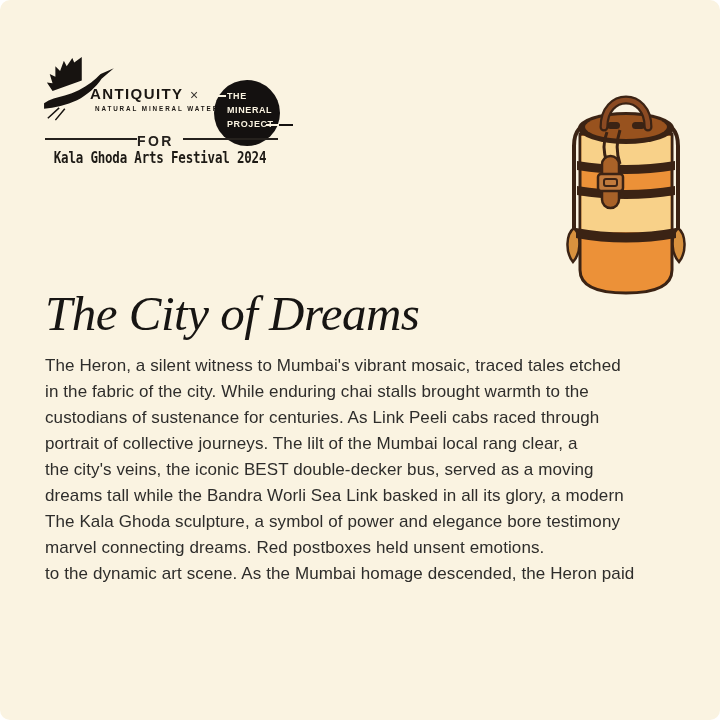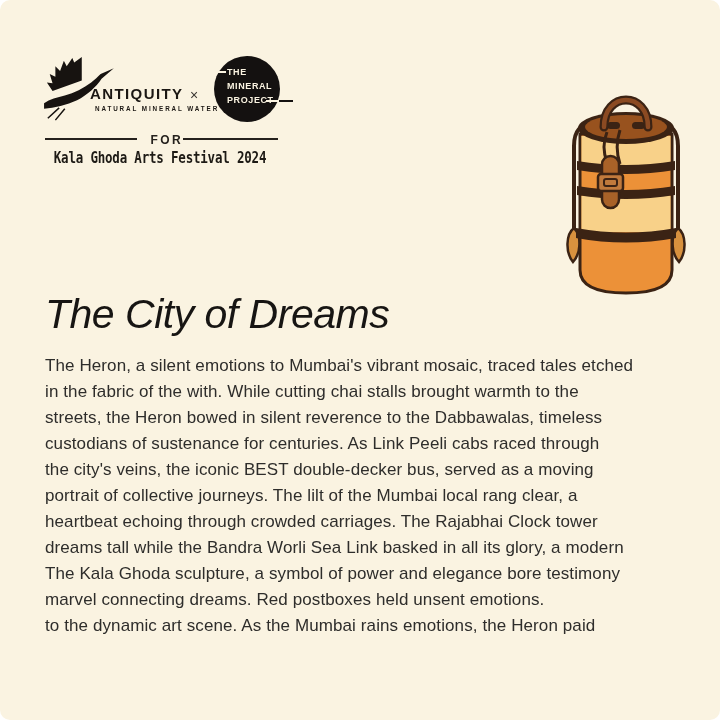--- a/index.html
+++ b/index.html
@@ -14,46 +14,46 @@
   .brand-word{
     left:90px;top:85px;font-size:15px;font-weight:700;letter-spacing:1.4px;
     color:#1b1713;
   }
   .brand-tagline{
     left:95px;top:104.5px;font-size:6.3px;font-weight:700;letter-spacing:1.9px;
     color:#1b1713;
   }
   .collab-mark{left:190px;top:87px;font-size:14px;color:#3a3632;font-weight:400;}
   .pp-circle{
-    left:214px;top:56px;width:66px;height:66px;border-radius:50%;
+    left:214px;top:80px;width:66px;height:66px;border-radius:50%;
     background:#141110;overflow:visible;
   }
   .pp-text{position:absolute;left:13px;top:9px;color:#faf3e1;font-weight:700;
     font-size:9px;letter-spacing:.6px;line-height:14px;}
   .pp-line{position:absolute;height:1.6px;background:#faf3e1;}
   .pp-line1{left:1px;top:15px;width:11px;}
   .pp-line2{left:52px;top:44px;width:13px;}
   .pp-tick{position:absolute;left:65px;top:44px;width:14px;height:1.6px;background:#141110;}
 
   .for-line{top:138px;height:1.5px;background:#25211d;}
   .for-line-left{left:45px;width:92px;}
   .for-line-right{left:183px;width:95px;}
-  .for-label{left:137px;top:132.5px;width:46px;text-align:right;
-    font-size:12px;font-weight:700;letter-spacing:2.4px;color:#25211d;}
+  .for-label{left:137px;top:132.5px;width:46px;text-align:left;
+    font-size:14px;font-weight:700;letter-spacing:2.4px;color:#25211d;}
   .festival{
     left:40px;top:147px;width:240px;text-align:center;
     font-family:"DejaVu Sans Mono",monospace;font-weight:700;font-size:12.5px;
     letter-spacing:-0.2px;color:#1d1a15;
     transform:scaleY(1.32);transform-origin:center top;
   }
 
   
   .article-title{
-    left:45px;top:290px;font-family:Liberation Sans, sans-serif;
-    font-style:italic;font-size:41px;line-height:48px;color:#171513;
+    left:45px;top:290px;font-family:Liberation Serif, serif;
+    font-style:italic;font-size:49px;line-height:48px;color:#171513;
     letter-spacing:-0.5px;
   }
   .body-copy{left:45px;top:353px;width:648px;}
   .body-copy .line{
     height:26px;line-height:26px;font-size:17px;color:#2e2d2b;
     white-space:nowrap;letter-spacing:0.1px;
   }
 
   
   .heron{left:42px;top:56px;}
@@ -124,26 +124,24 @@
     <path d="M68,46 C64,58 64,68 68,80" stroke="#3B2314" stroke-width="3" fill="none"></path>
 
     <rect x="50" y="72" width="17" height="52" rx="8.5" fill="#A96228" stroke="#3B2314" stroke-width="2.5"></rect>
     <rect x="46" y="90" width="25" height="17" rx="3" fill="#C07A3C" stroke="#3B2314" stroke-width="2.5"></rect>
     <rect x="52" y="95" width="13" height="7" rx="2" fill="none" stroke="#3B2314" stroke-width="2"></rect>
   </svg>
 
   <h1 class="abs article-title" style="margin:0;font-weight:400;">The City of Dreams</h1>
 
   <div class="abs body-copy">
-    <div class="line">The Heron, a silent emotions to Mumbai's vibrant mosaic, traced tales etched</div>
-    <div class="line">in the fabric of the with. While cutting chai stalls brought warmth to the</div>
-    <div class="line">streets, the Heron bowed in silent reverence to the Dabbawalas, timeless</div>
+    <div class="line">The Heron, a silent witness to Mumbai's vibrant mosaic, traced tales etched</div>
+    <div class="line">in the fabric of the city. While enduring chai stalls brought warmth to the</div>
     <div class="line">custodians of sustenance for centuries. As Link Peeli cabs raced through</div>
+    <div class="line">portrait of collective journeys. The lilt of the Mumbai local rang clear, a</div>
     <div class="line">the city's veins, the iconic BEST double-decker bus, served as a moving</div>
-    <div class="line">portrait of collective journeys. The lilt of the Mumbai local rang clear, a</div>
-    <div class="line">heartbeat echoing through crowded carriages. The Rajabhai Clock tower</div>
     <div class="line">dreams tall while the Bandra Worli Sea Link basked in all its glory, a modern</div>
     <div class="line">The Kala Ghoda sculpture, a symbol of power and elegance bore testimony</div>
     <div class="line">marvel connecting dreams. Red postboxes held unsent emotions.</div>
-    <div class="line">to the dynamic art scene. As the Mumbai rains emotions, the Heron paid</div>
+    <div class="line">to the dynamic art scene. As the Mumbai homage descended, the Heron paid</div>
   </div>
 
 </div>
 
 </body></html>

